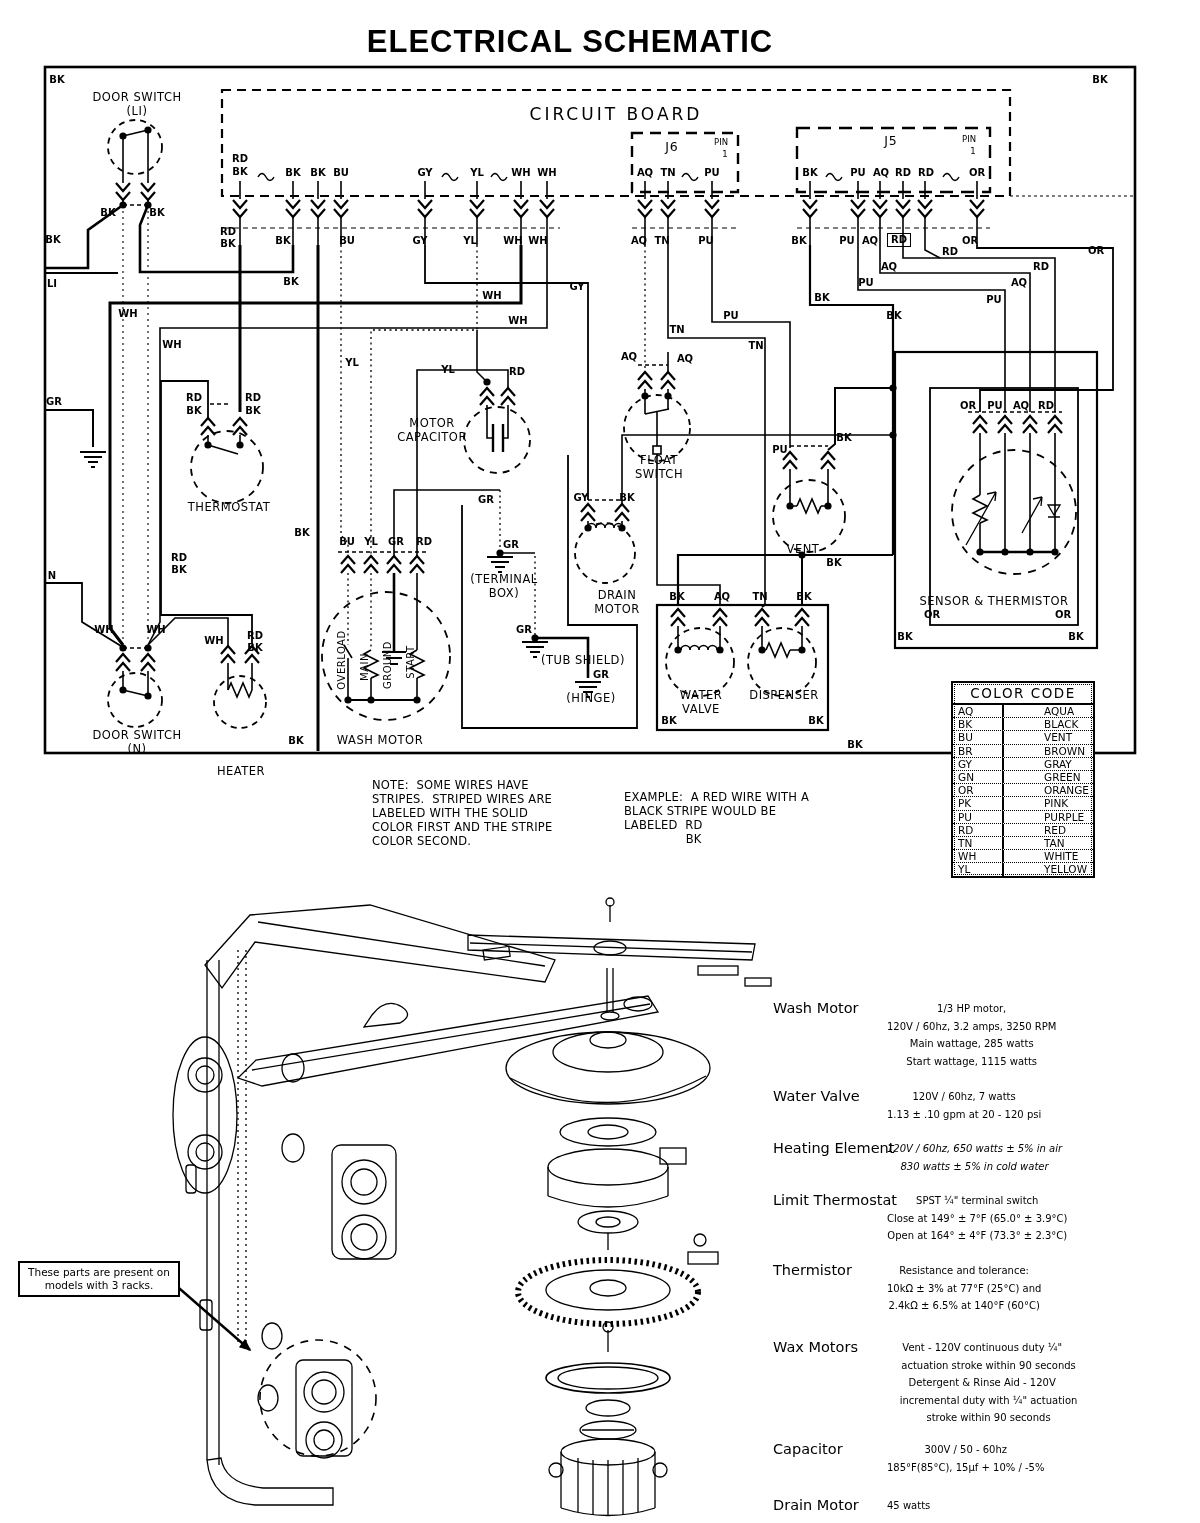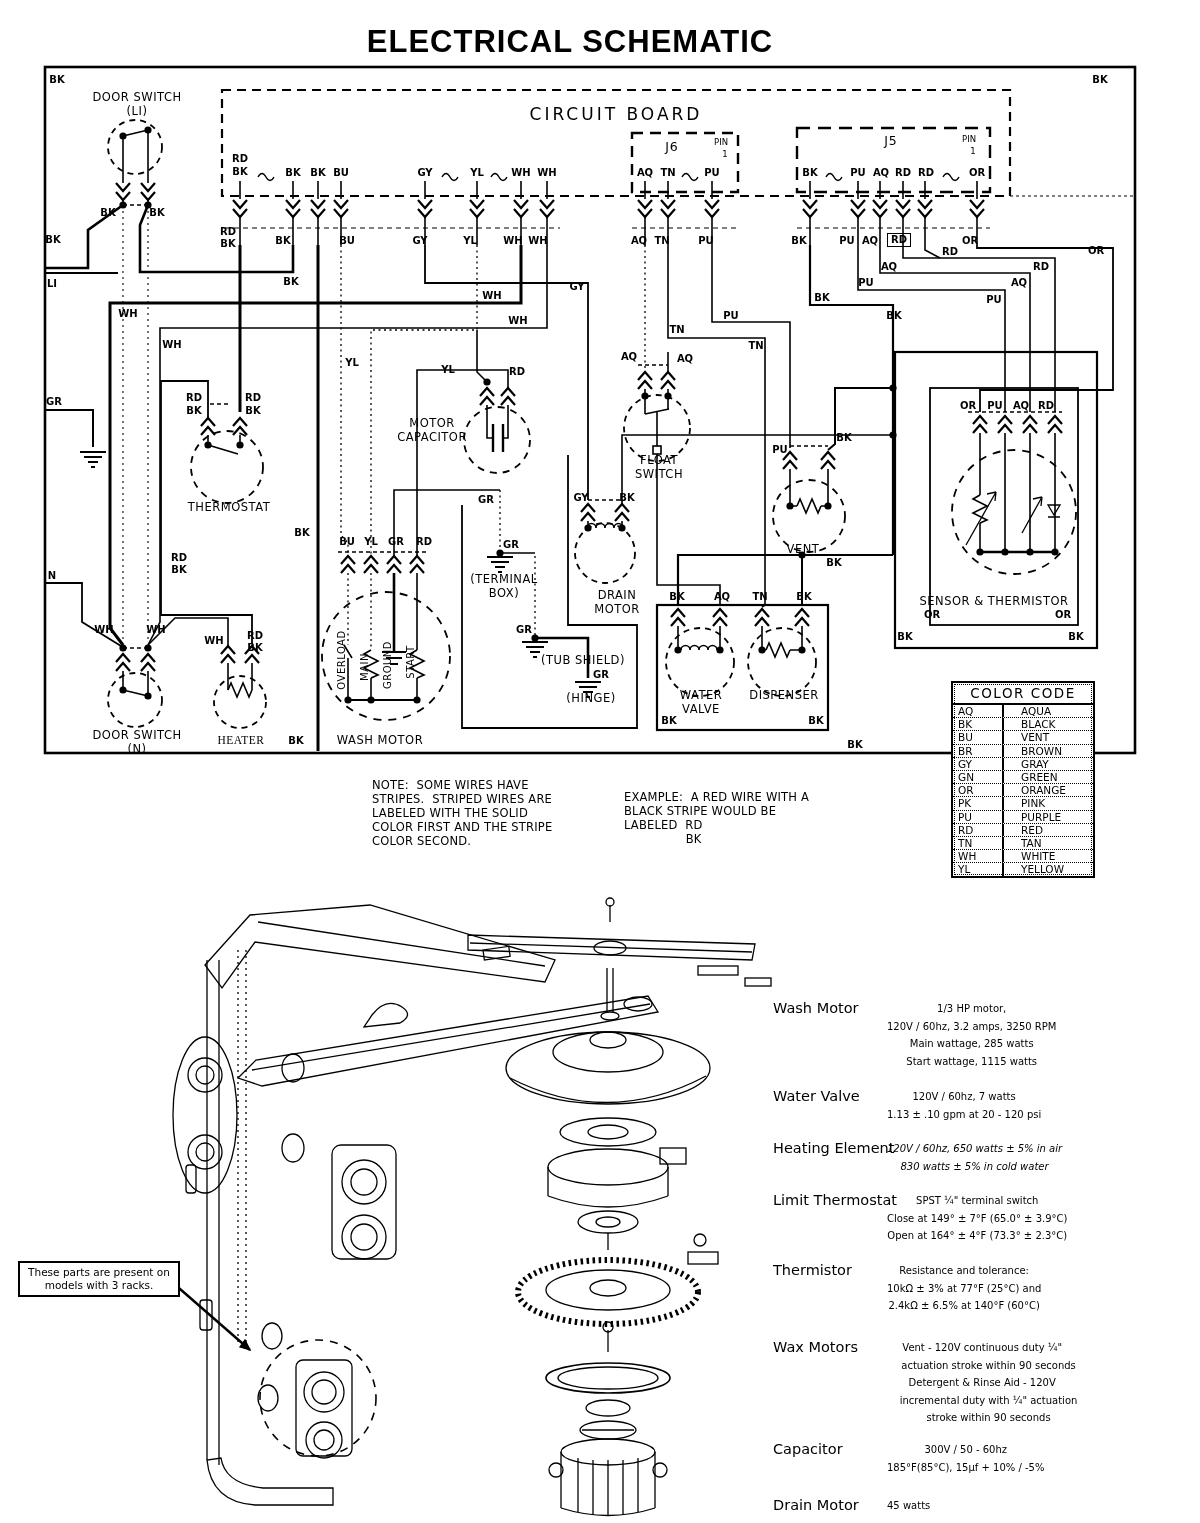--- a/index.html
+++ b/index.html
@@ -20,21 +20,21 @@
   .keybox .kt{text-align:center;border-bottom:1px dotted #000;padding:2px 0 1px;font-size:10.5px;letter-spacing:1px;}
   .keyitem{display:flex;align-items:center;gap:4px;padding:2px 3px;}
   .keyitem svg{position:static;flex:0 0 auto;}
   .note{position:absolute;left:372px;top:778px;font-size:11.5px;line-height:14px;white-space:pre;letter-spacing:.2px;}
   .example{position:absolute;left:624px;top:790px;font-size:11.5px;line-height:14px;white-space:pre;letter-spacing:.2px;}
   .cctable{position:absolute;left:951px;top:681px;width:140px;border:2px solid #000;outline:1px dotted #000;outline-offset:-4px;background:#fff;}
   .cctable .cch{text-align:center;font-size:13.5px;letter-spacing:1.5px;border-bottom:2px solid #000;padding:2px 0;}
   .ccrow{display:flex;border-bottom:1px dotted #000;font-size:10.5px;line-height:12.2px;}
   .ccrow:last-child{border-bottom:none;}
   .ccrow .c1{width:44px;padding-left:5px;border-right:2px solid #000;}
-  .ccrow .c2{flex:1;padding-left:17px;}
+  .ccrow .c2{flex:1;padding-left:40px;}
   .ci-title{position:absolute;left:770px;top:976px;width:430px;text-align:center;
             font-family:"Liberation Sans",sans-serif;font-weight:bold;font-size:21px;}
   .ci-label{position:absolute;left:773px;font-size:14.5px;white-space:nowrap;}
   .ci-lines{position:absolute;left:887px;font-size:10px;line-height:17.6px;white-space:pre;text-align:center;}
   .callout{position:absolute;left:18px;top:1261px;width:154px;border:2px solid #000;background:#fff;
            font-size:10.5px;text-align:center;line-height:13px;padding:3px 2px;}
 </style>
 </head>
 <body>
 
@@ -536,21 +536,21 @@
       <div class="lbl cname" style="left: 539px; top: 661px; margin-left: 44px;">(TUB SHIELD)</div>
       <div class="lbl cname" style="left: 591px; top: 699px;">(HINGE)</div>
       <div class="lbl cname" style="left: 617px; top: 596px;">DRAIN</div>
       <div class="lbl cname" style="left: 617px; top: 610px;">MOTOR</div>
       <div class="lbl cname" style="left: 659px; top: 461px;">FLOAT</div>
       <div class="lbl cname" style="left: 659px; top: 475px;">SWITCH</div>
       <div class="lbl cname" style="left: 803px; top: 550px;">VENT</div>
       <div class="lbl cname" style="left: 380px; top: 741px;">WASH MOTOR</div>
       <div class="lbl cname" style="left: 137px; top: 736px;">DOOR SWITCH</div>
       <div class="lbl cname" style="left: 137px; top: 750px;">(N)</div>
-      <div class="lbl cname" style="left: 241px; top: 741px; font-family: Liberation Serif, serif;">HEATER</div>
+      <div class="lbl cname" style="left: 241px; top: 772px;">HEATER</div>
       <div class="lbl cname" style="left: 701px; top: 696px;">WATER</div>
       <div class="lbl cname" style="left: 701px; top: 710px;">VALVE</div>
       <div class="lbl cname" style="left: 784px; top: 696px;">DISPENSER</div>
       <div class="lbl cname" style="left: 994px; top: 602px;">SENSOR &amp; THERMISTOR</div>
       <div class="lbl rot" style="left: 342px; top: 660px;">OVERLOAD</div>
       <div class="lbl rot" style="left: 365px; top: 667px;">MAIN</div>
       <div class="lbl rot" style="left: 388px; top: 665px;">GROUND</div>
       <div class="lbl rot" style="left: 411px; top: 662px;">START</div>
     </div>
 

